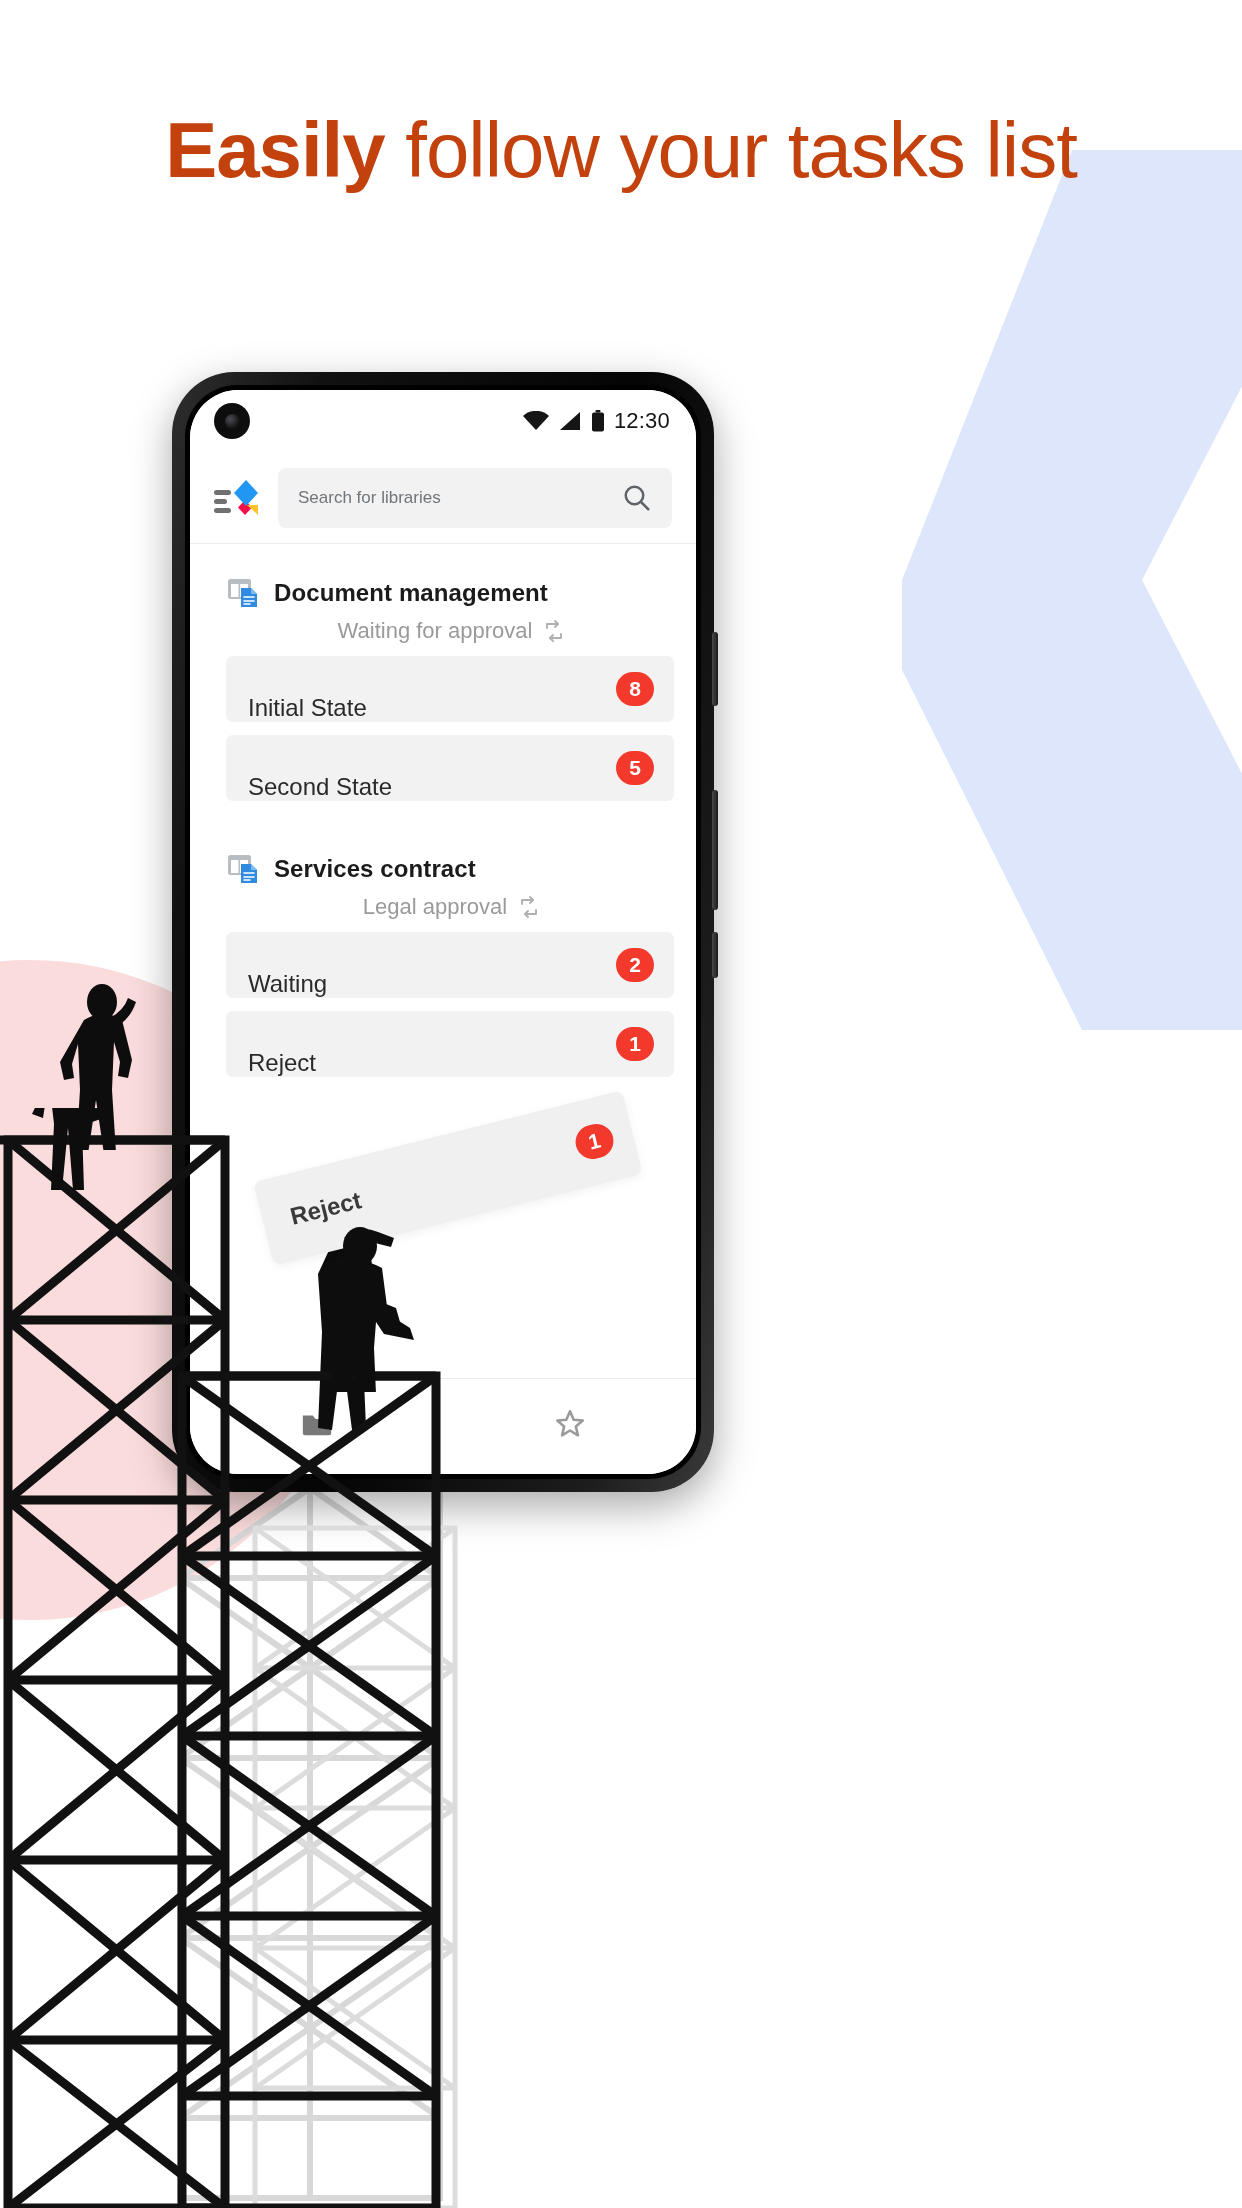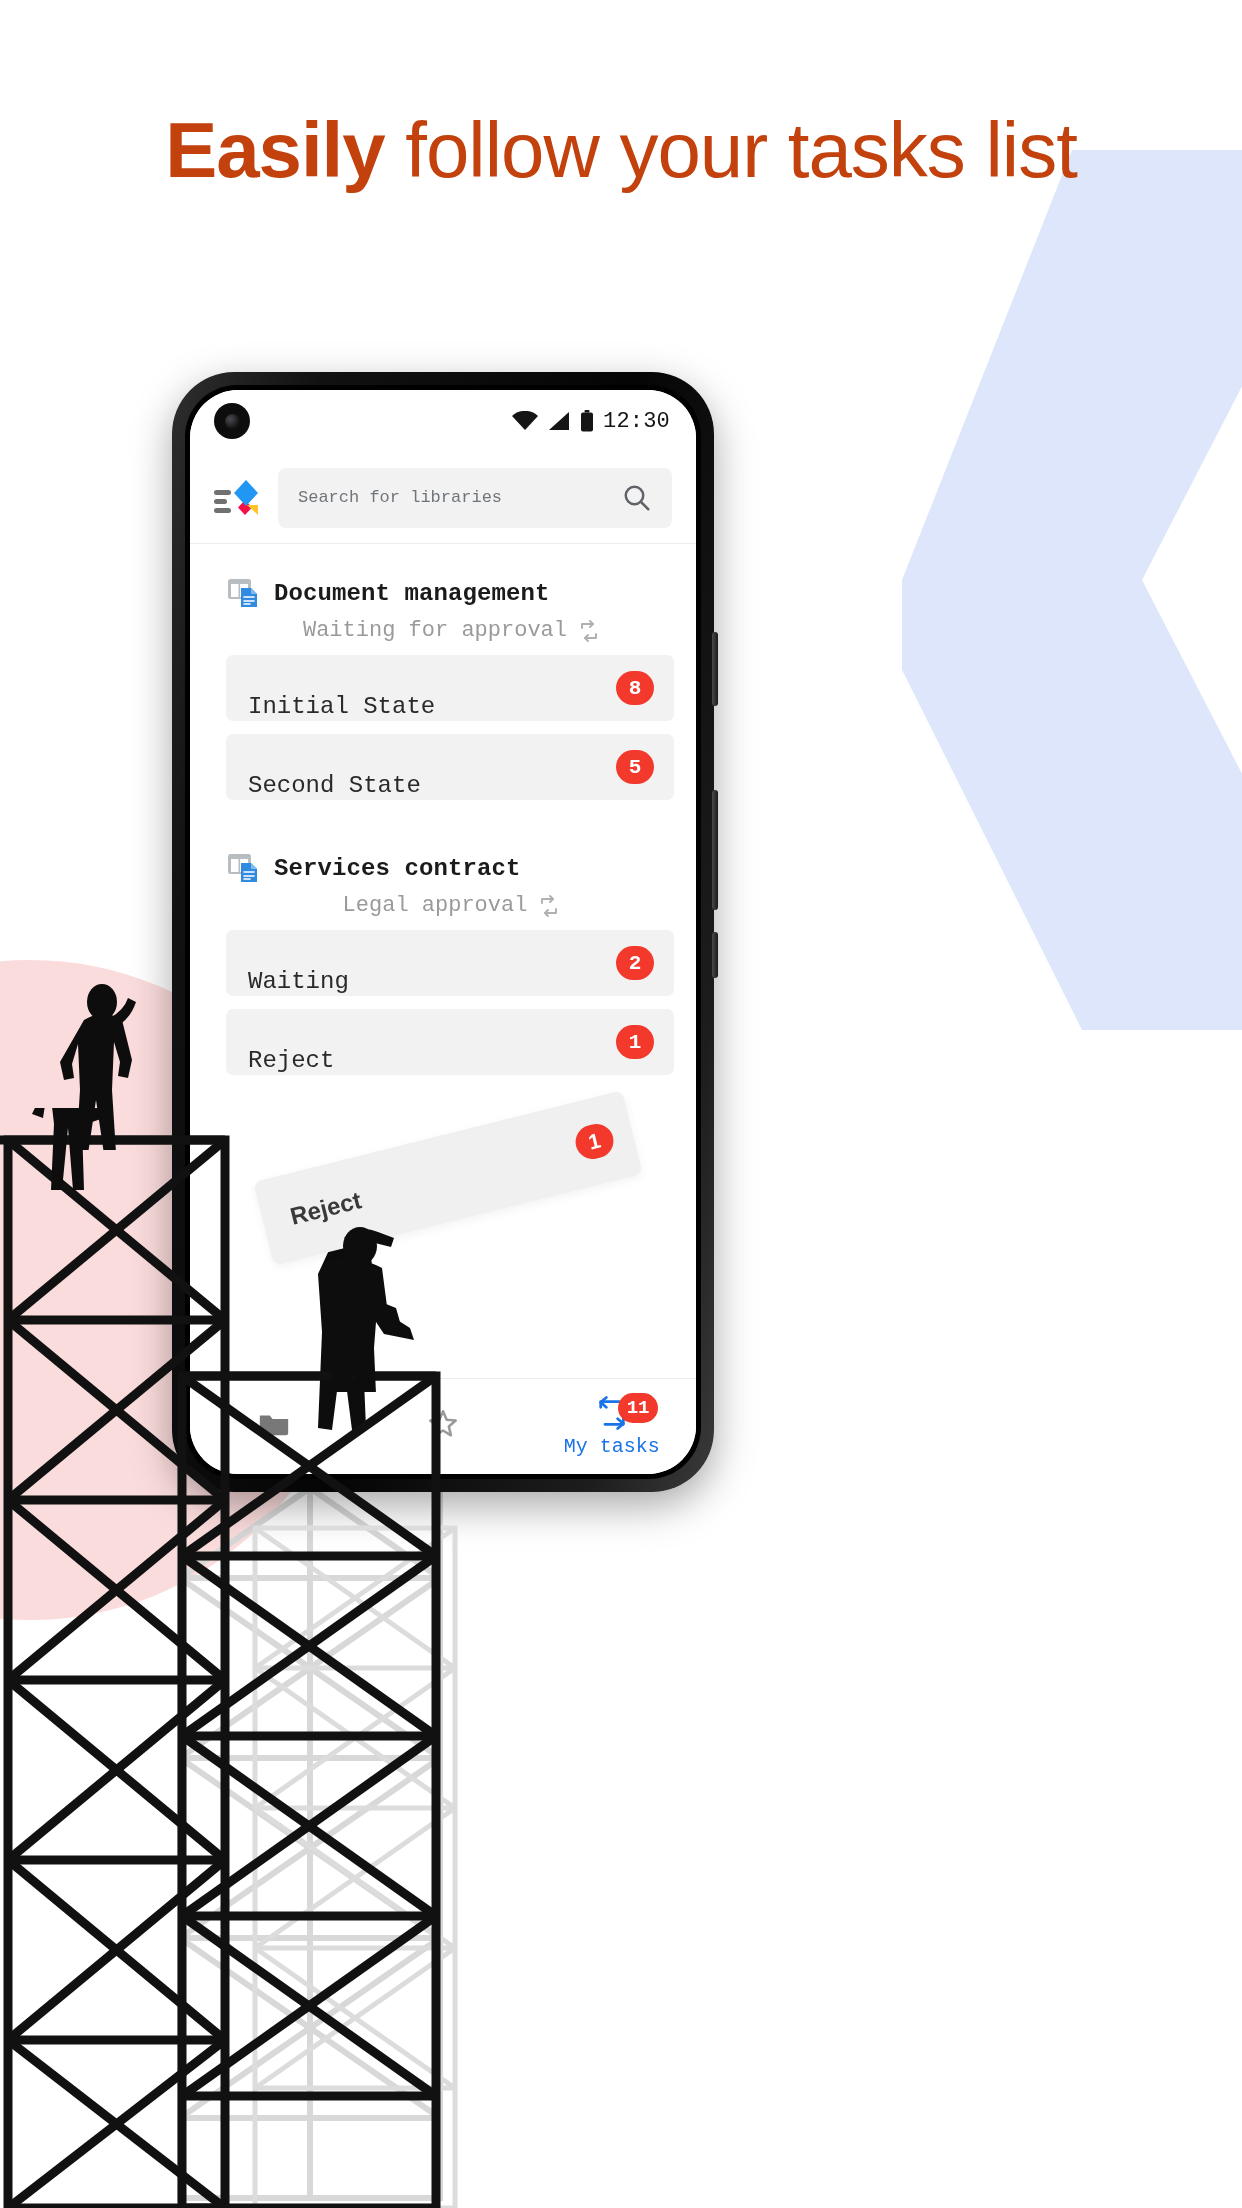--- a/index.html
+++ b/index.html
@@ -43,21 +43,20 @@
     background:linear-gradient(105deg,#2e2e2e 0%,#111 18%,#050505 55%,#1d1d1d 85%,#3a3a3a 100%);
     padding:13px;
     box-shadow:0 14px 40px rgba(0,0,0,.34);
     z-index:10;
   }
   .phone-inner {
     width:100%; height:100%;
     border-radius:52px;
     background:#000;
     padding:5px;
-    font-family:Liberation Mono, monospace;
   }
   .screen {
     width:100%; height:100%;
     border-radius:48px;
     background:#fff;
     overflow:hidden;
     position:relative;
     display:flex; flex-direction:column;
   }
   
@@ -342,30 +341,20 @@
           <svg width="34" height="34" viewBox="0 0 24 24">
             <path d="M2 6 h7 l2 2.5 h11 v10 a1.5 1.5 0 0 1 -1.5 1.5 h-17 A1.5 1.5 0 0 1 2 18.5 Z" fill="#787878"></path>
           </svg>
           <span class="nav-label"></span>
         </div>
         <div class="nav-item">
           <svg width="34" height="34" viewBox="0 0 24 24" fill="none" stroke="#9a9a9a" stroke-width="1.8" stroke-linejoin="round">
             <path d="M12 3 l2.6 6 6.4 .5 -4.9 4.2 1.5 6.3 -5.6 -3.4 -5.6 3.4 1.5 -6.3 -4.9 -4.2 6.4 -.5 Z"></path>
           </svg>
           <span class="nav-label"></span>
-        </div>
-        <div class="nav-item">
-          <svg width="34" height="34" viewBox="0 0 24 24" fill="none" stroke="#1a73e8" stroke-width="1.9" stroke-linecap="round" stroke-linejoin="round">
-            <path d="M4 8 L4 4 L17 4"></path>
-              <path d="M8 1 L4 4.5 L8 8"></path>
-            <path d="M20 16 L20 20 L7 20"></path>
-              <path d="M16 23 L20 19.5 L16 16"></path>
-          </svg>
-          <span class="nav-badge">11</span>
-          <span class="nav-label">My tasks</span>
         </div>
       </div>
 
     </div>
   </div>
 </div>
 
 <div class="reject-chip">
   <span class="label">Reject</span>
   <span class="badge">1</span>

